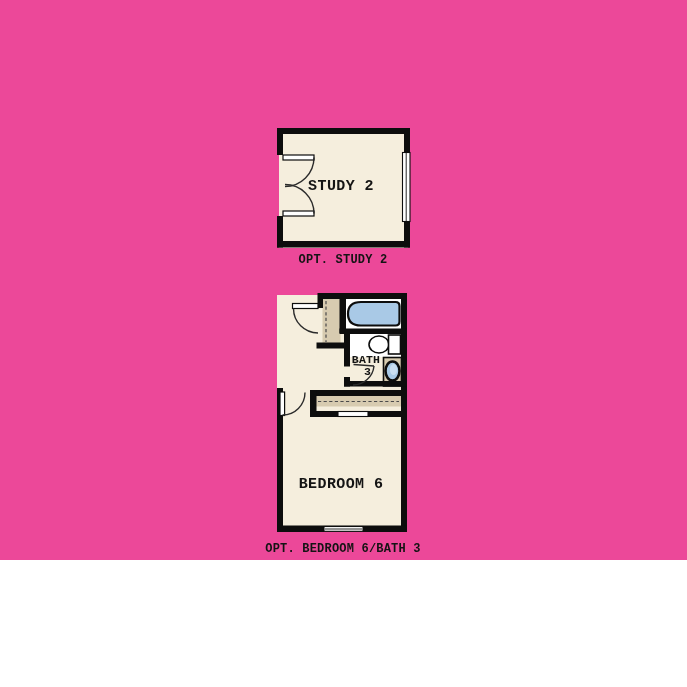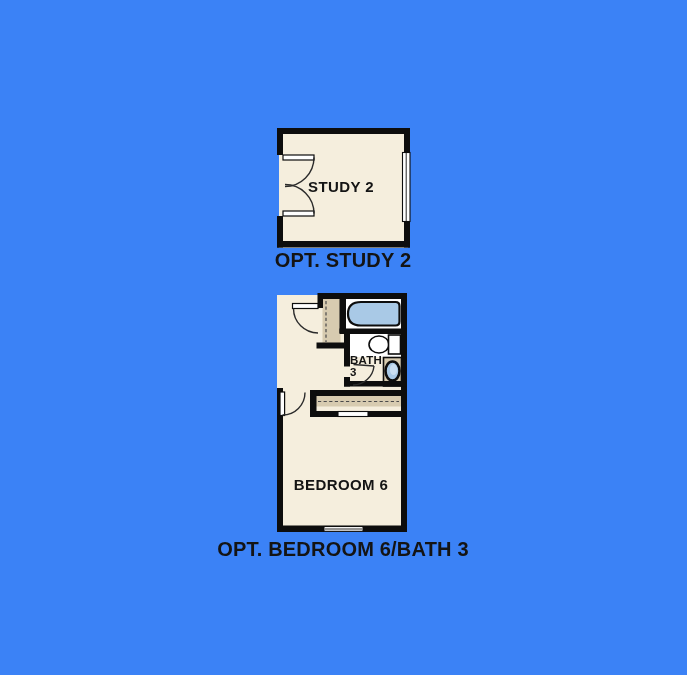--- a/index.html
+++ b/index.html
@@ -1,18 +1,18 @@
 <!DOCTYPE html>
 <html style="--wall: #0d0d0d; --line: #2b2b2b; --dash: #4a4a4a; --floor-cream: #f5eedd; --cabinet-tan: #d7cbb0; --fixture-blue: #a9c9e6; --fixture-blue-light: #cfe2f2; --text: #141414;"><head>
 <meta charset="utf-8">
 <style>
   html,body{margin:0;padding:0;background:#fff;}
   .canvas{
-    position:relative;width:687px;height:675px;background:#3b82f6;overflow:hidden;
-    font-family:Liberation Sans, sans-serif;
+    position:relative;width:687px;height:560px;background:#ec4899;overflow:hidden;
+    font-family:Liberation Mono, monospace;
   }
   .plan-svg{position:absolute;left:0;top:0;}
   .wall{fill:var(--wall);}
   .floor{fill:var(--floor-cream);}
   .alcove{fill:#ffffff;}
   .tan{fill:var(--cabinet-tan);}
   .leaf{fill:#ffffff;stroke:var(--wall);stroke-width:1.2;}
   .arc{fill:none;stroke:var(--line);stroke-width:1.4;}
   .dash{fill:none;stroke:var(--dash);stroke-width:1.2;stroke-dasharray:3.2,2.4;}
   .fixture{fill:#ffffff;stroke:var(--wall);stroke-width:1.6;}
@@ -20,22 +20,22 @@
   .sink{fill:var(--fixture-blue);stroke:var(--wall);stroke-width:2.6;}
   .sink-inner{fill:var(--fixture-blue-light);stroke:none;opacity:.85;}
   .win{fill:#ffffff;stroke:var(--wall);stroke-width:1.1;}
   .winline{stroke:var(--wall);stroke-width:.9;}
   .label{
     position:absolute;transform:translate(-50%,-50%);
     color:var(--text);font-weight:bold;white-space:nowrap;
     letter-spacing:.4px;
   }
   .room-label{font-size:15px;}
-  .caption{font-size:20px;letter-spacing:.2px;}
-  .bath-label{font-size:11.5px;text-align:left;line-height:12px;letter-spacing:.2px;}
+  .caption{font-size:12px;letter-spacing:.2px;}
+  .bath-label{font-size:11.5px;text-align:right;line-height:12px;letter-spacing:.2px;}
 </style>
 </head>
 <body>
 
 <div class="canvas">
 
   <svg class="plan-svg" width="687" height="687" viewBox="0 0 687 687">
 
     <g>
 

